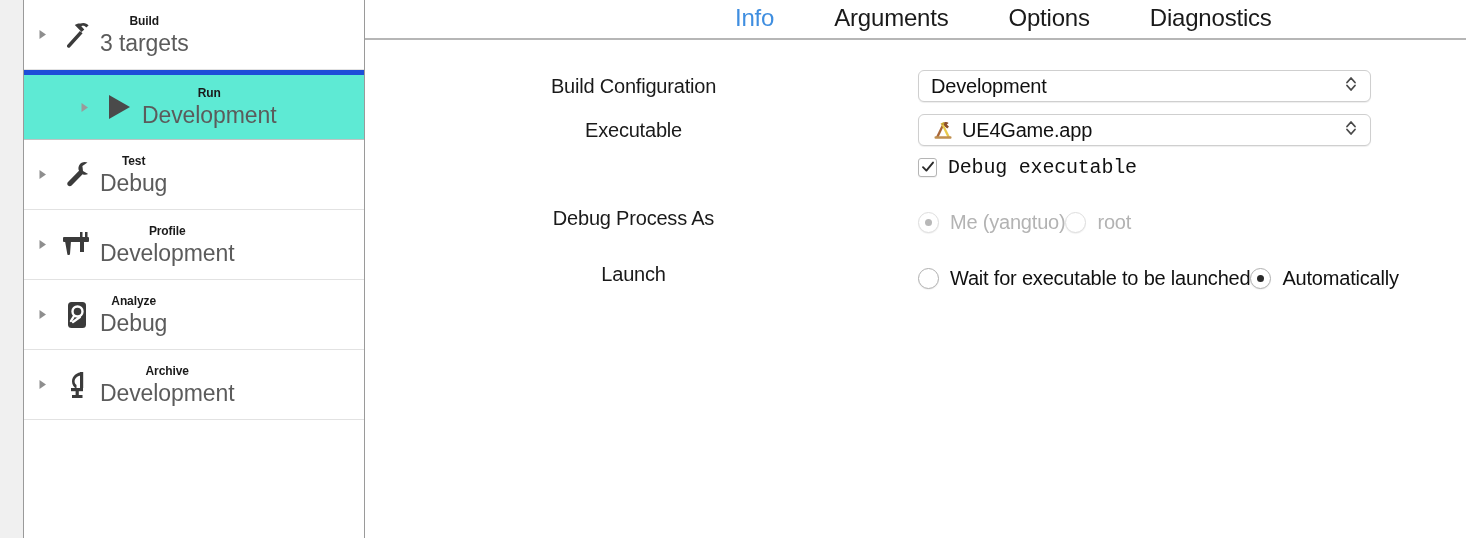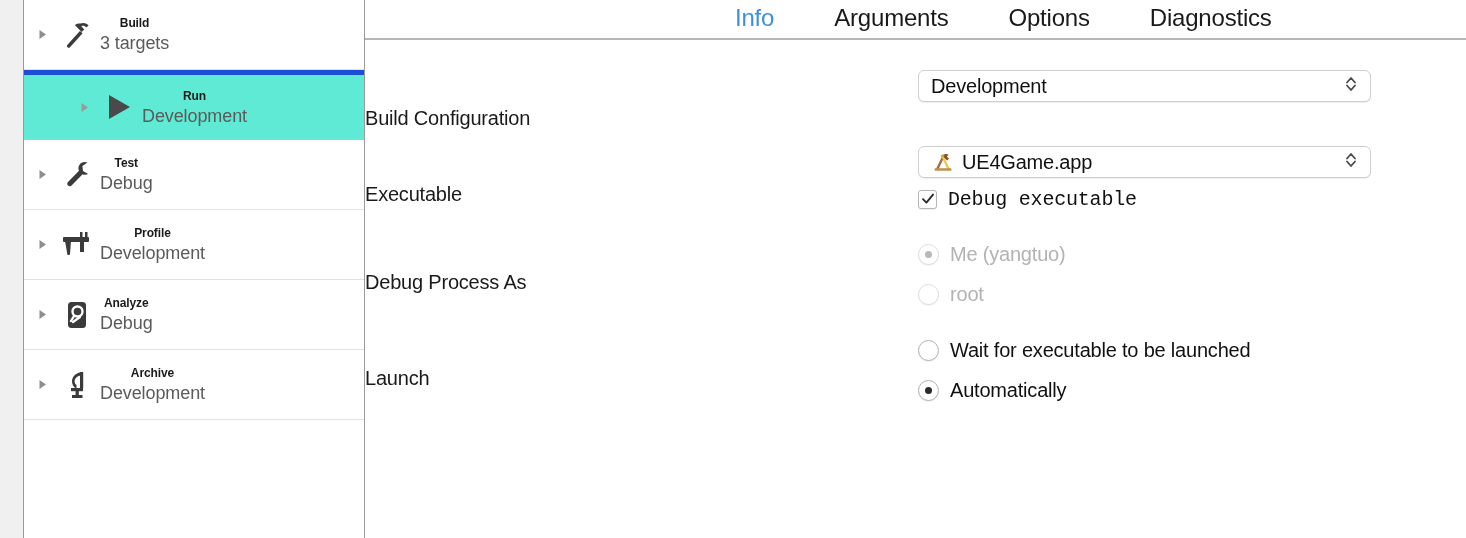--- a/index.html
+++ b/index.html
@@ -83,21 +83,21 @@
   }
   .row-title {
     font-size: 12px;
     font-weight: bold;
     color: #1a1a1a;
     letter-spacing: -0.1px;
     margin-bottom: 5px;
     text-align: center;
   }
   .row-sub {
-    font-size: 18px;
+    font-size: 23px;
     font-weight: normal;
     color: #5b5b5b;
     letter-spacing: -0.1px;
   }
 
   
   .detail {
     flex: 1 1 auto;
     height: 538px;
     position: relative;
@@ -133,28 +133,27 @@
     padding-top: 30px;
   }
   .form-row {
     display: flex;
     align-items: flex-start;
     margin-bottom: 12px;
   }
   .form-label {
     width: 553px;
     flex: 0 0 553px;
-    text-align: left;
+    text-align: center;
     font-size: 20px;
     color: #1a1a1a;
     letter-spacing: -0.2px;
     padding-right: 16px;
     box-sizing: border-box;
     line-height: 32px;
-    margin-top: 32px;
   }
   .form-field {
     flex: 1 1 auto;
     position: relative;
   }
 
   
   .popup {
     width: 453px;
     height: 32px;
@@ -214,21 +213,21 @@
     margin-right: 11px;
     cursor: default;
   }
   .checkrow .lbl {
     font-size: 20px;
     color: #111111;
     letter-spacing: -0.2px;
   }
 
   
-  .radio-group { display: flex; flex-direction: column; }
+  .radio-group { display: flex; flex-direction: row; }
   .radiorow {
     display: flex;
     align-items: center;
     height: 40px;
   }
   .radio {
     width: 21px;
     height: 21px;
     border-radius: 50%;
     border: 1px solid #b0b0b0;

